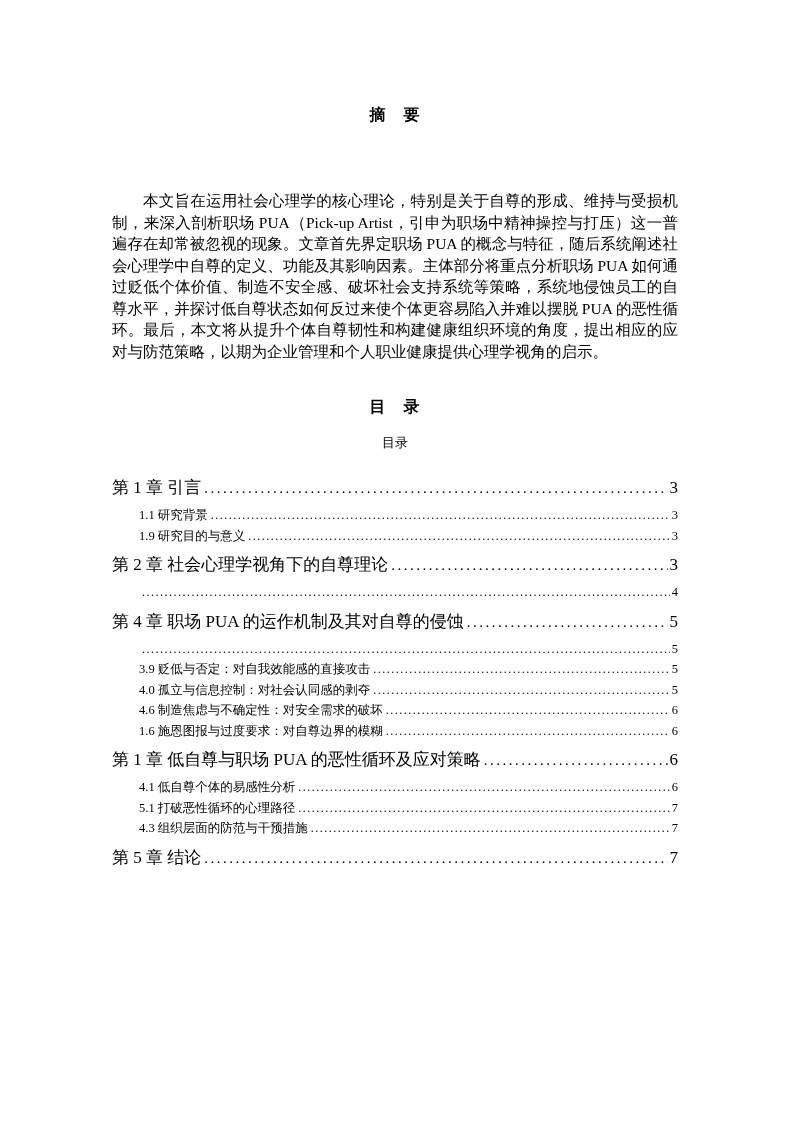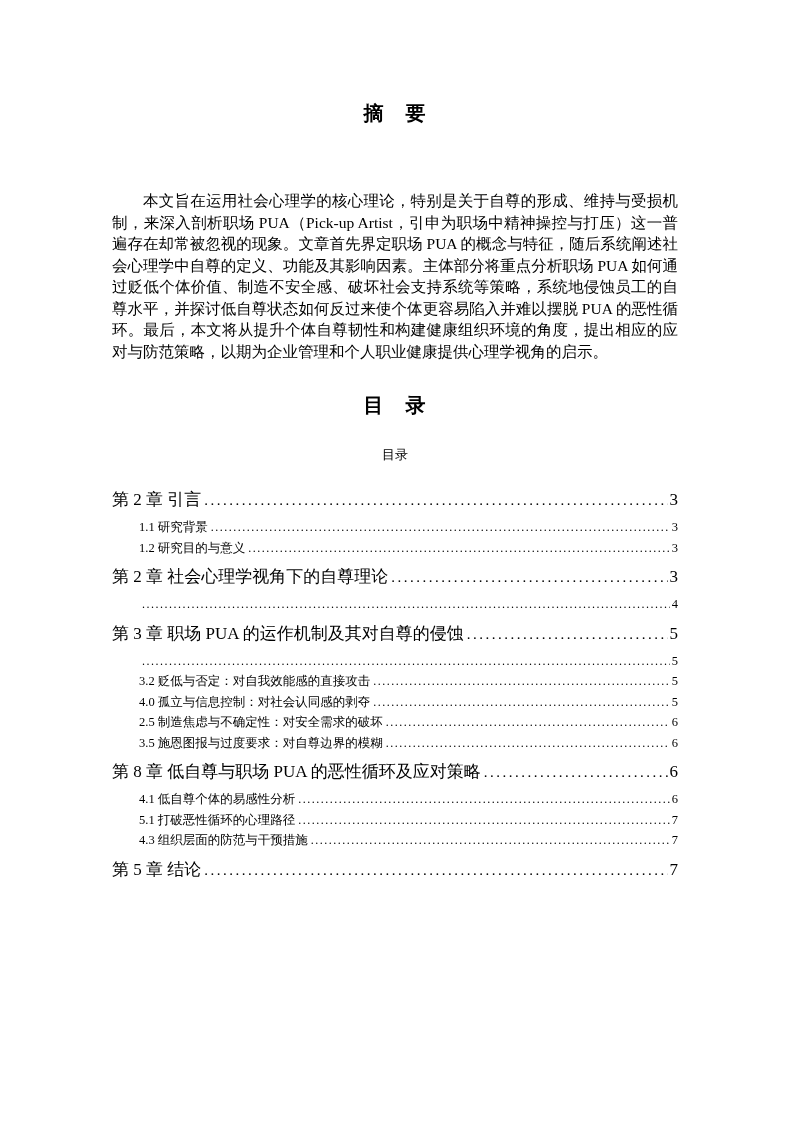--- a/index.html
+++ b/index.html
@@ -14,40 +14,40 @@
     margin: 0 auto;
     background: #ffffff;
     color: #000000;
     box-sizing: border-box;
     padding: 103px 115px 0 112px;
     overflow: hidden;
     font-family: "Liberation Serif", "DejaVu Serif", serif;
   }
   .doc-title {
     text-align: center;
-    font-family: Liberation Mono, monospace;
+    font-family: Liberation Sans, sans-serif;
     font-weight: bold;
-    font-size: 20px;
+    font-size: 16px;
     line-height: 23px;
     letter-spacing: 1px;
     white-space: pre;
   }
   .abstract-body {
     margin-top: 64px;
     font-size: 15.5px;
     line-height: 21.5px;
     text-align: justify;
     text-indent: 31px;
     word-break: break-all;
   }
   .toc-title {
     margin-top: 33px;
   }
   .toc-subtitle {
-    margin-top: 28px;
+    margin-top: 16px;
     text-align: center;
     font-size: 13px;
     line-height: 18px;
   }
   .toc-list {
     margin-top: 23px;
   }
   .toc-line {
     display: flex;
     align-items: baseline;
@@ -94,74 +94,74 @@
   <div class="doc-title">摘　要</div>
 
   <div class="abstract-body">本文旨在运用社会心理学的核心理论，特别是关于自尊的形成、维持与受损机制，来深入剖析职场 PUA（Pick-up Artist，引申为职场中精神操控与打压）这一普遍存在却常被忽视的现象。文章首先界定职场 PUA 的概念与特征，随后系统阐述社会心理学中自尊的定义、功能及其影响因素。主体部分将重点分析职场 PUA 如何通过贬低个体价值、制造不安全感、破坏社会支持系统等策略，系统地侵蚀员工的自尊水平，并探讨低自尊状态如何反过来使个体更容易陷入并难以摆脱 PUA 的恶性循环。最后，本文将从提升个体自尊韧性和构建健康组织环境的角度，提出相应的应对与防范策略，以期为企业管理和个人职业健康提供心理学视角的启示。</div>
 
   <div class="doc-title toc-title">目　录</div>
 
   <div class="toc-subtitle">目录</div>
 
   <div class="toc-list" id="toc-list">
       <div class="toc-line toc-l1">
-    <span class="toc-label">第 2 章 引言</span>
+    <span class="toc-label">第 1 章 引言</span>
     <span class="toc-dots" aria-hidden="true">................................................................................................................................................................................................................................................</span>
     <span class="toc-page">3</span>
   </div>
       <div class="toc-line toc-l2">
     <span class="toc-label">1.1 研究背景</span>
     <span class="toc-dots" aria-hidden="true">................................................................................................................................................................................................................................................</span>
     <span class="toc-page">3</span>
   </div>
       <div class="toc-line toc-l2">
-    <span class="toc-label">1.2 研究目的与意义</span>
+    <span class="toc-label">1.9 研究目的与意义</span>
     <span class="toc-dots" aria-hidden="true">................................................................................................................................................................................................................................................</span>
     <span class="toc-page">3</span>
   </div>
       <div class="toc-line toc-l1">
     <span class="toc-label">第 2 章 社会心理学视角下的自尊理论</span>
     <span class="toc-dots" aria-hidden="true">................................................................................................................................................................................................................................................</span>
     <span class="toc-page">3</span>
   </div>
       <div class="toc-line toc-l2">
     <span class="toc-dots" aria-hidden="true">................................................................................................................................................................................................................................................</span>
     <span class="toc-page">4</span>
   </div>
       <div class="toc-line toc-l1">
-    <span class="toc-label">第 3 章 职场 PUA 的运作机制及其对自尊的侵蚀</span>
+    <span class="toc-label">第 4 章 职场 PUA 的运作机制及其对自尊的侵蚀</span>
     <span class="toc-dots" aria-hidden="true">................................................................................................................................................................................................................................................</span>
     <span class="toc-page">5</span>
   </div>
       <div class="toc-line toc-l2">
     <span class="toc-dots" aria-hidden="true">................................................................................................................................................................................................................................................</span>
     <span class="toc-page">5</span>
   </div>
       <div class="toc-line toc-l2">
-    <span class="toc-label">3.2 贬低与否定：对自我效能感的直接攻击</span>
+    <span class="toc-label">3.9 贬低与否定：对自我效能感的直接攻击</span>
     <span class="toc-dots" aria-hidden="true">................................................................................................................................................................................................................................................</span>
     <span class="toc-page">5</span>
   </div>
       <div class="toc-line toc-l2">
     <span class="toc-label">4.0 孤立与信息控制：对社会认同感的剥夺</span>
     <span class="toc-dots" aria-hidden="true">................................................................................................................................................................................................................................................</span>
     <span class="toc-page">5</span>
   </div>
       <div class="toc-line toc-l2">
-    <span class="toc-label">2.5 制造焦虑与不确定性：对安全需求的破坏</span>
+    <span class="toc-label">4.6 制造焦虑与不确定性：对安全需求的破坏</span>
     <span class="toc-dots" aria-hidden="true">................................................................................................................................................................................................................................................</span>
     <span class="toc-page">6</span>
   </div>
       <div class="toc-line toc-l2">
-    <span class="toc-label">3.5 施恩图报与过度要求：对自尊边界的模糊</span>
+    <span class="toc-label">1.6 施恩图报与过度要求：对自尊边界的模糊</span>
     <span class="toc-dots" aria-hidden="true">................................................................................................................................................................................................................................................</span>
     <span class="toc-page">6</span>
   </div>
       <div class="toc-line toc-l1">
-    <span class="toc-label">第 8 章 低自尊与职场 PUA 的恶性循环及应对策略</span>
+    <span class="toc-label">第 1 章 低自尊与职场 PUA 的恶性循环及应对策略</span>
     <span class="toc-dots" aria-hidden="true">................................................................................................................................................................................................................................................</span>
     <span class="toc-page">6</span>
   </div>
       <div class="toc-line toc-l2">
     <span class="toc-label">4.1 低自尊个体的易感性分析</span>
     <span class="toc-dots" aria-hidden="true">................................................................................................................................................................................................................................................</span>
     <span class="toc-page">6</span>
   </div>
       <div class="toc-line toc-l2">
     <span class="toc-label">5.1 打破恶性循环的心理路径</span>

